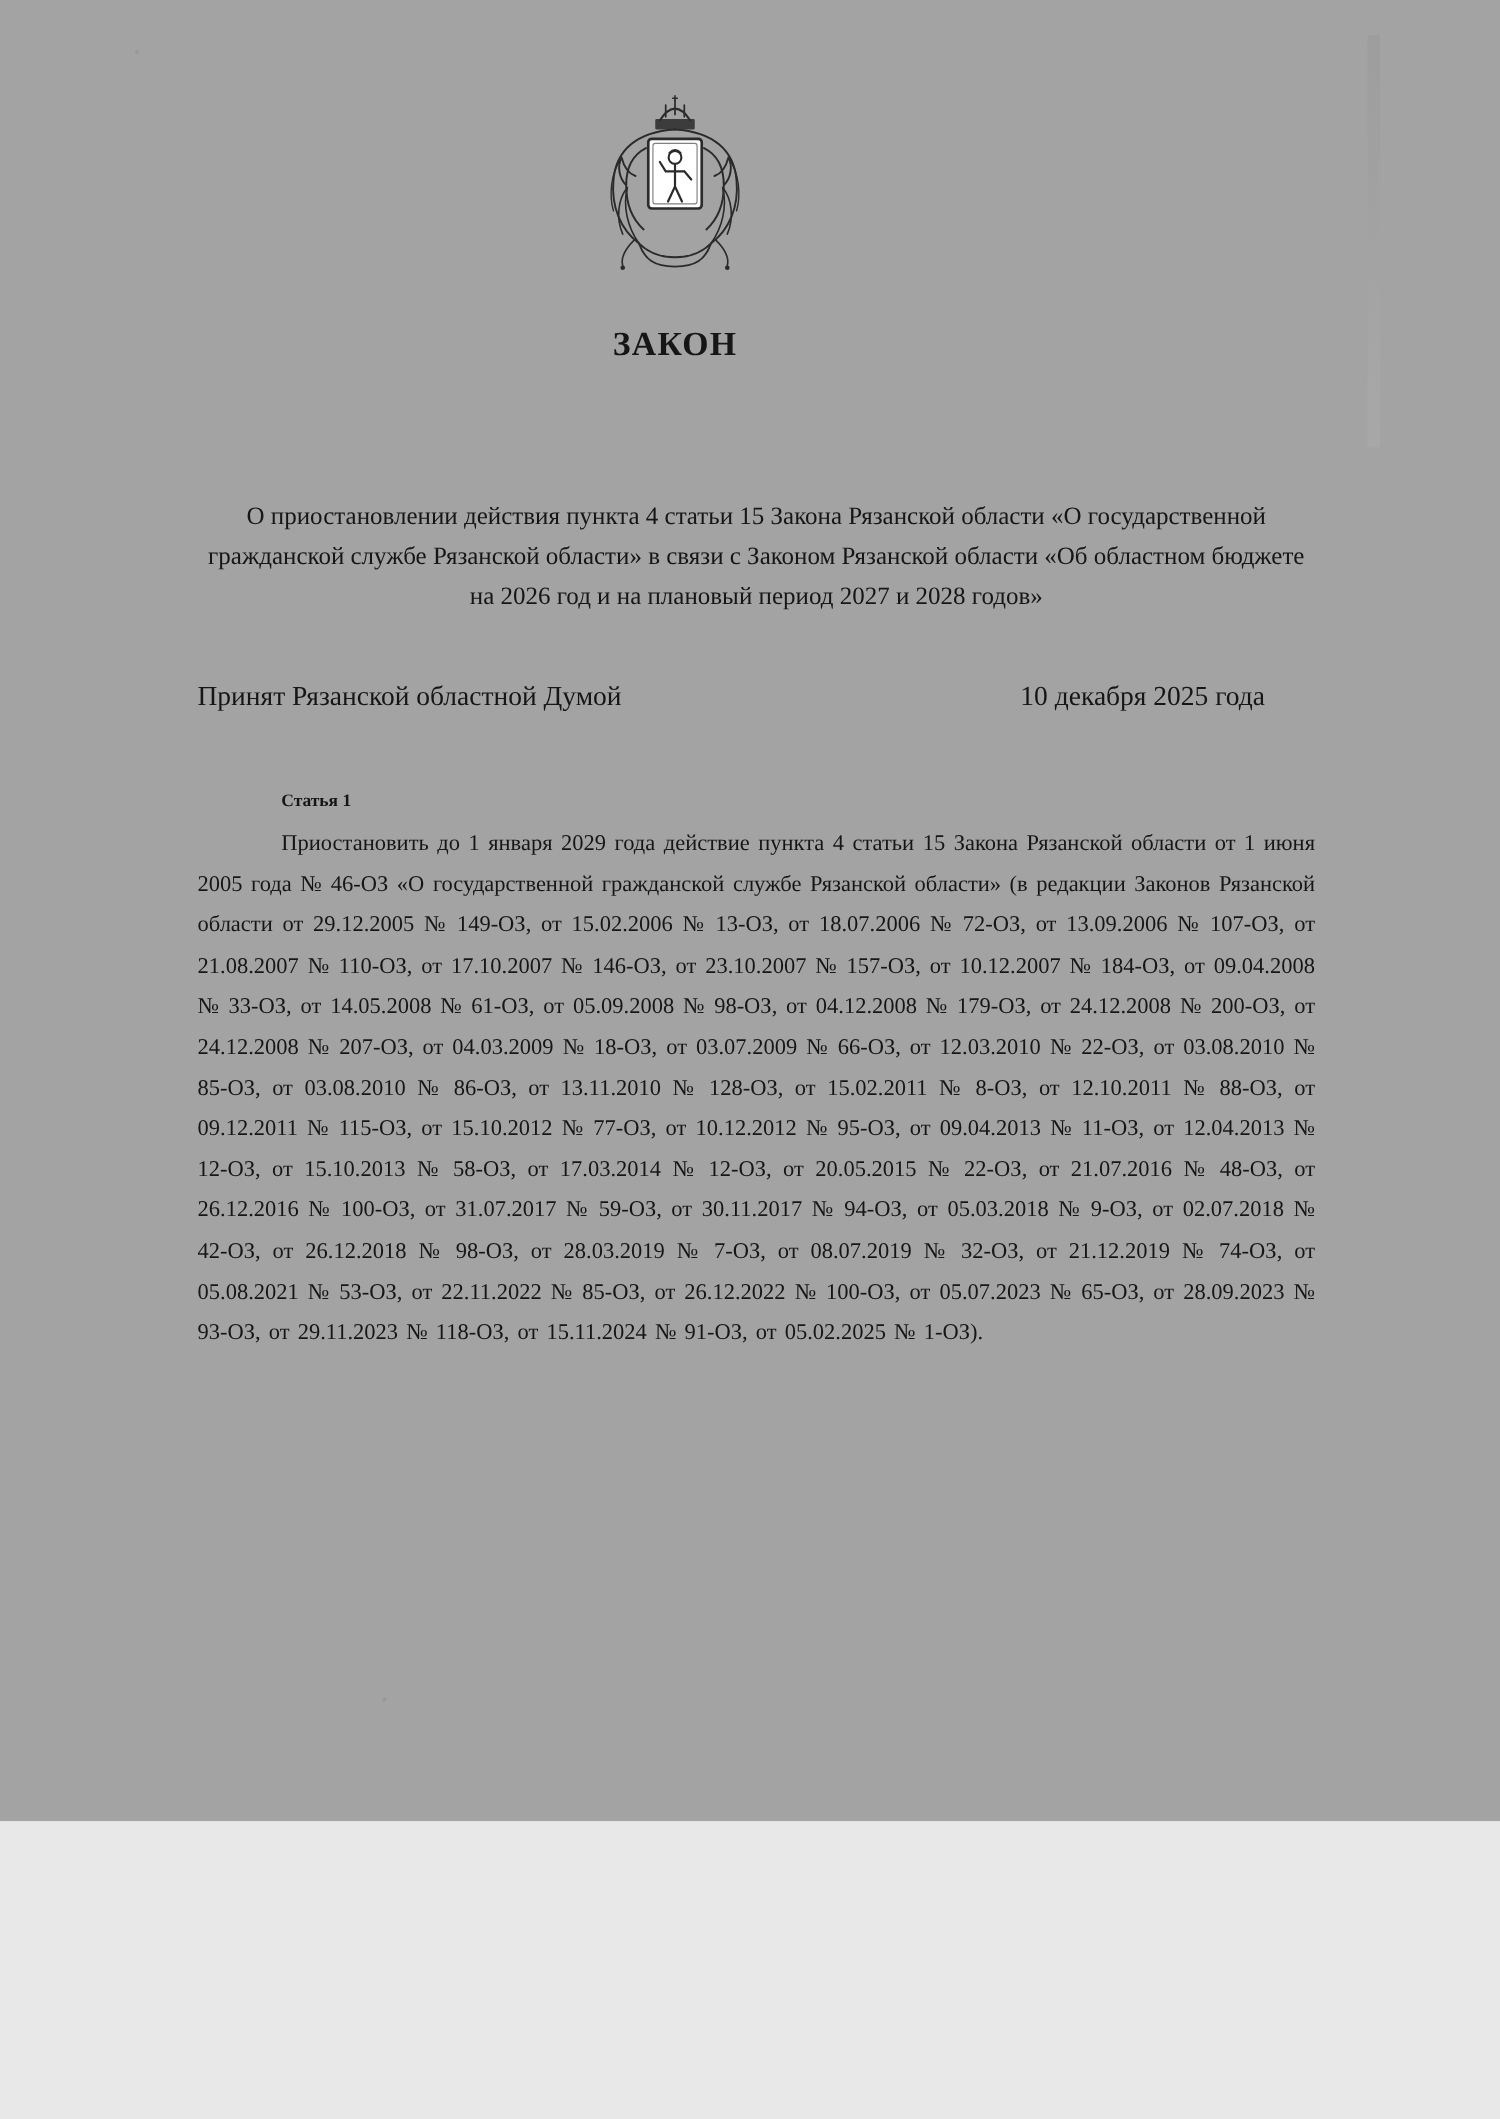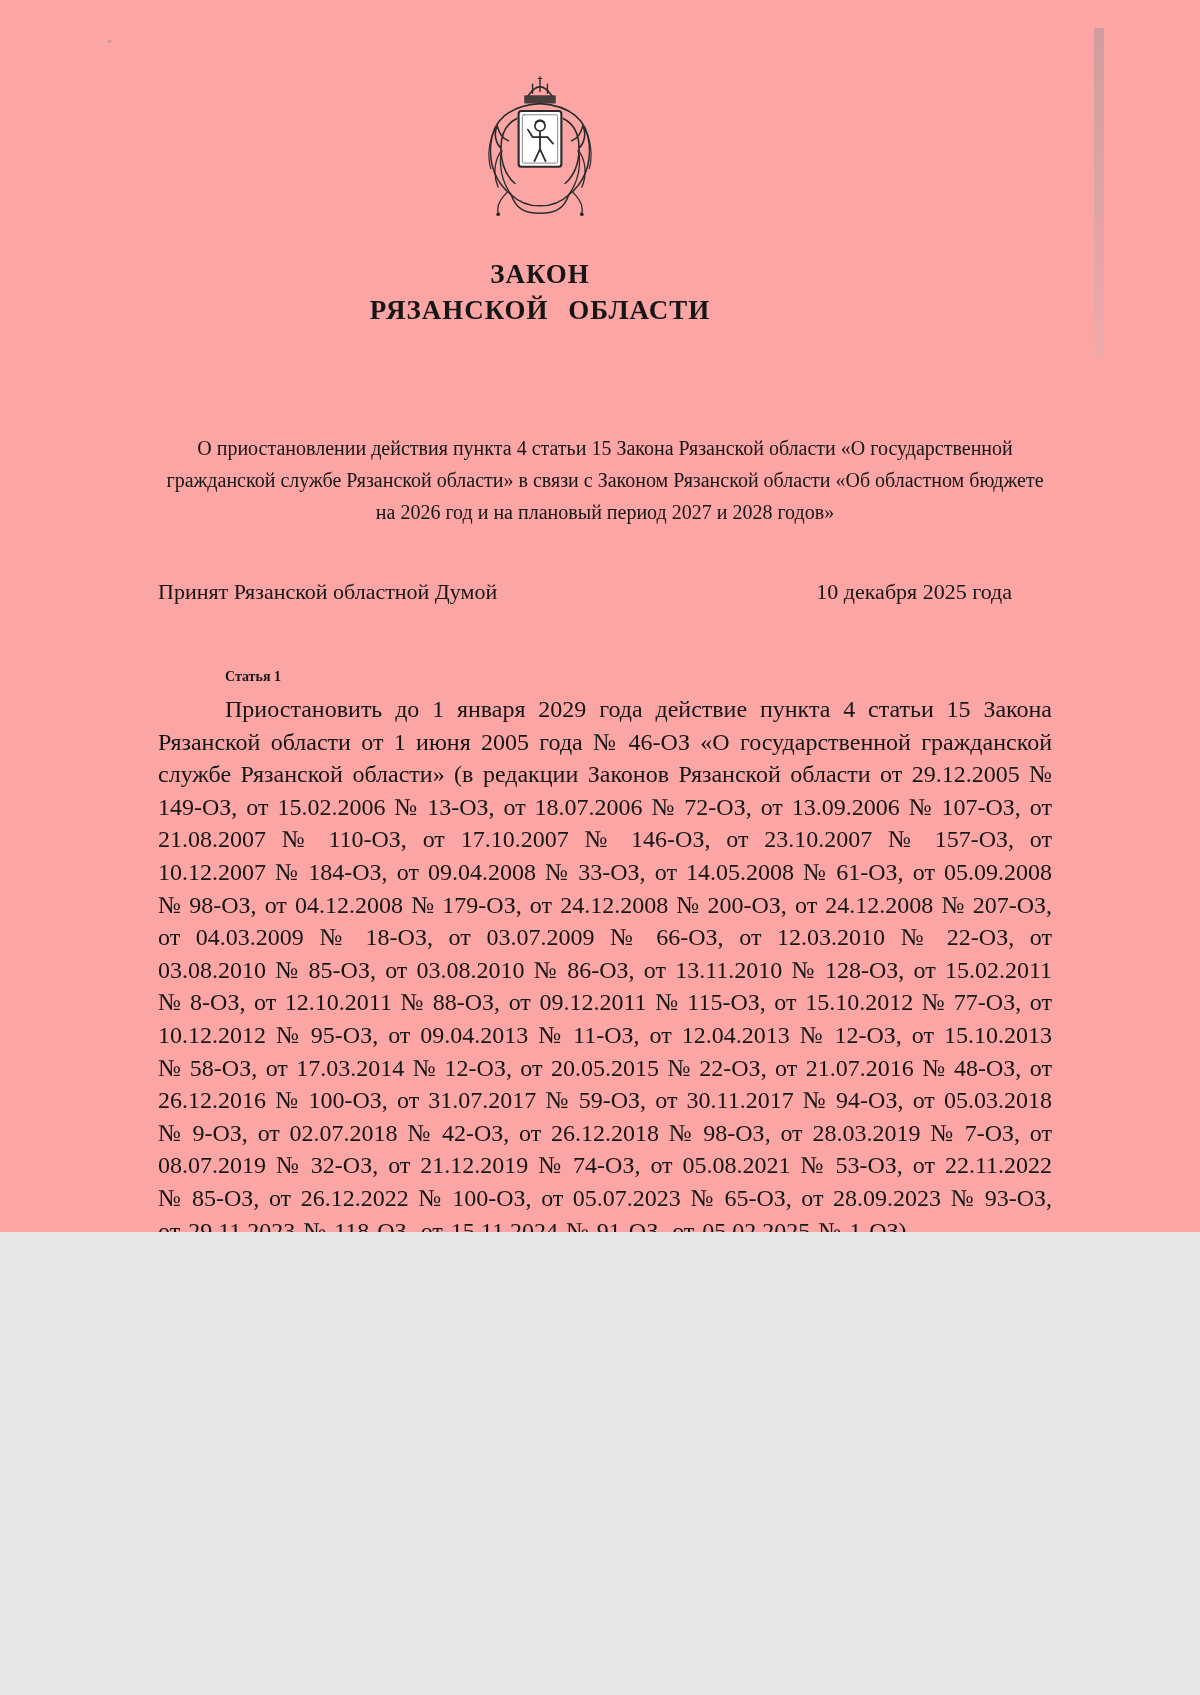--- a/index.html
+++ b/index.html
@@ -3,23 +3,23 @@
 <meta charset="utf-8">
 <style>
   html, body {
     margin: 0;
     padding: 0;
     background: #e8e8e8;
   }
   .page {
     position: relative;
     width: 1200px;
-    height: 1232px;
+    height: 1457px;
     margin: 0 auto;
-    background: #fca5a5;
+    background: #a3a3a3;
     overflow: hidden;
     font-family: "Liberation Serif", "DejaVu Serif", serif;
     color: #161616;
   }
 
   
   .scan-band {
     position: absolute;
     top: 28px;
     right: 96px;
@@ -81,21 +81,21 @@
   }
   .article-heading {
     margin: 52px 0 0 0;
     padding-left: 67px;
     font-weight: bold;
     font-size: 14px;
     line-height: 33px;
   }
   .article-body {
     margin: 0;
-    font-size: 24px;
+    font-size: 18px;
     line-height: 32.6px;
     text-align: justify;
     text-indent: 67px;
     word-spacing: 2px;
   }
 </style>
 </head>
 <body>
 
 <div class="page">
@@ -135,21 +135,20 @@
 
         <path d="M54,132 C70,148 100,148 116,132 C111,146 103,152 85,152 C67,152 59,146 54,132 Z" stroke-width="1.6"></path>
         <path d="M50,129 C42,137 38,144 40,151 M120,129 C128,137 132,144 130,151" stroke-width="1.4"></path>
         <circle cx="40" cy="153" r="2" fill="#2b2b2b" stroke="none"></circle>
         <circle cx="130" cy="153" r="2" fill="#2b2b2b" stroke="none"></circle>
       </g>
     </svg>
 
     <div class="law-heading">
       <div class="line1">ЗАКОН</div>
-      <div class="line2">РЯЗАНСКОЙ ОБЛАСТИ</div>
     </div>
   </div>
 
   <div class="content">
 
     <p class="doc-title">О приостановлении действия пункта 4 статьи 15 Закона Рязанской области «О государственной гражданской службе Рязанской области» в связи с Законом Рязанской области «Об областном бюджете на 2026 год и на плановый период 2027 и 2028 годов»</p>
 
     <div class="adopted-row">
       <span class="adopted-text">Принят Рязанской областной Думой</span>
       <span class="adopted-date">10 декабря 2025 года</span>

